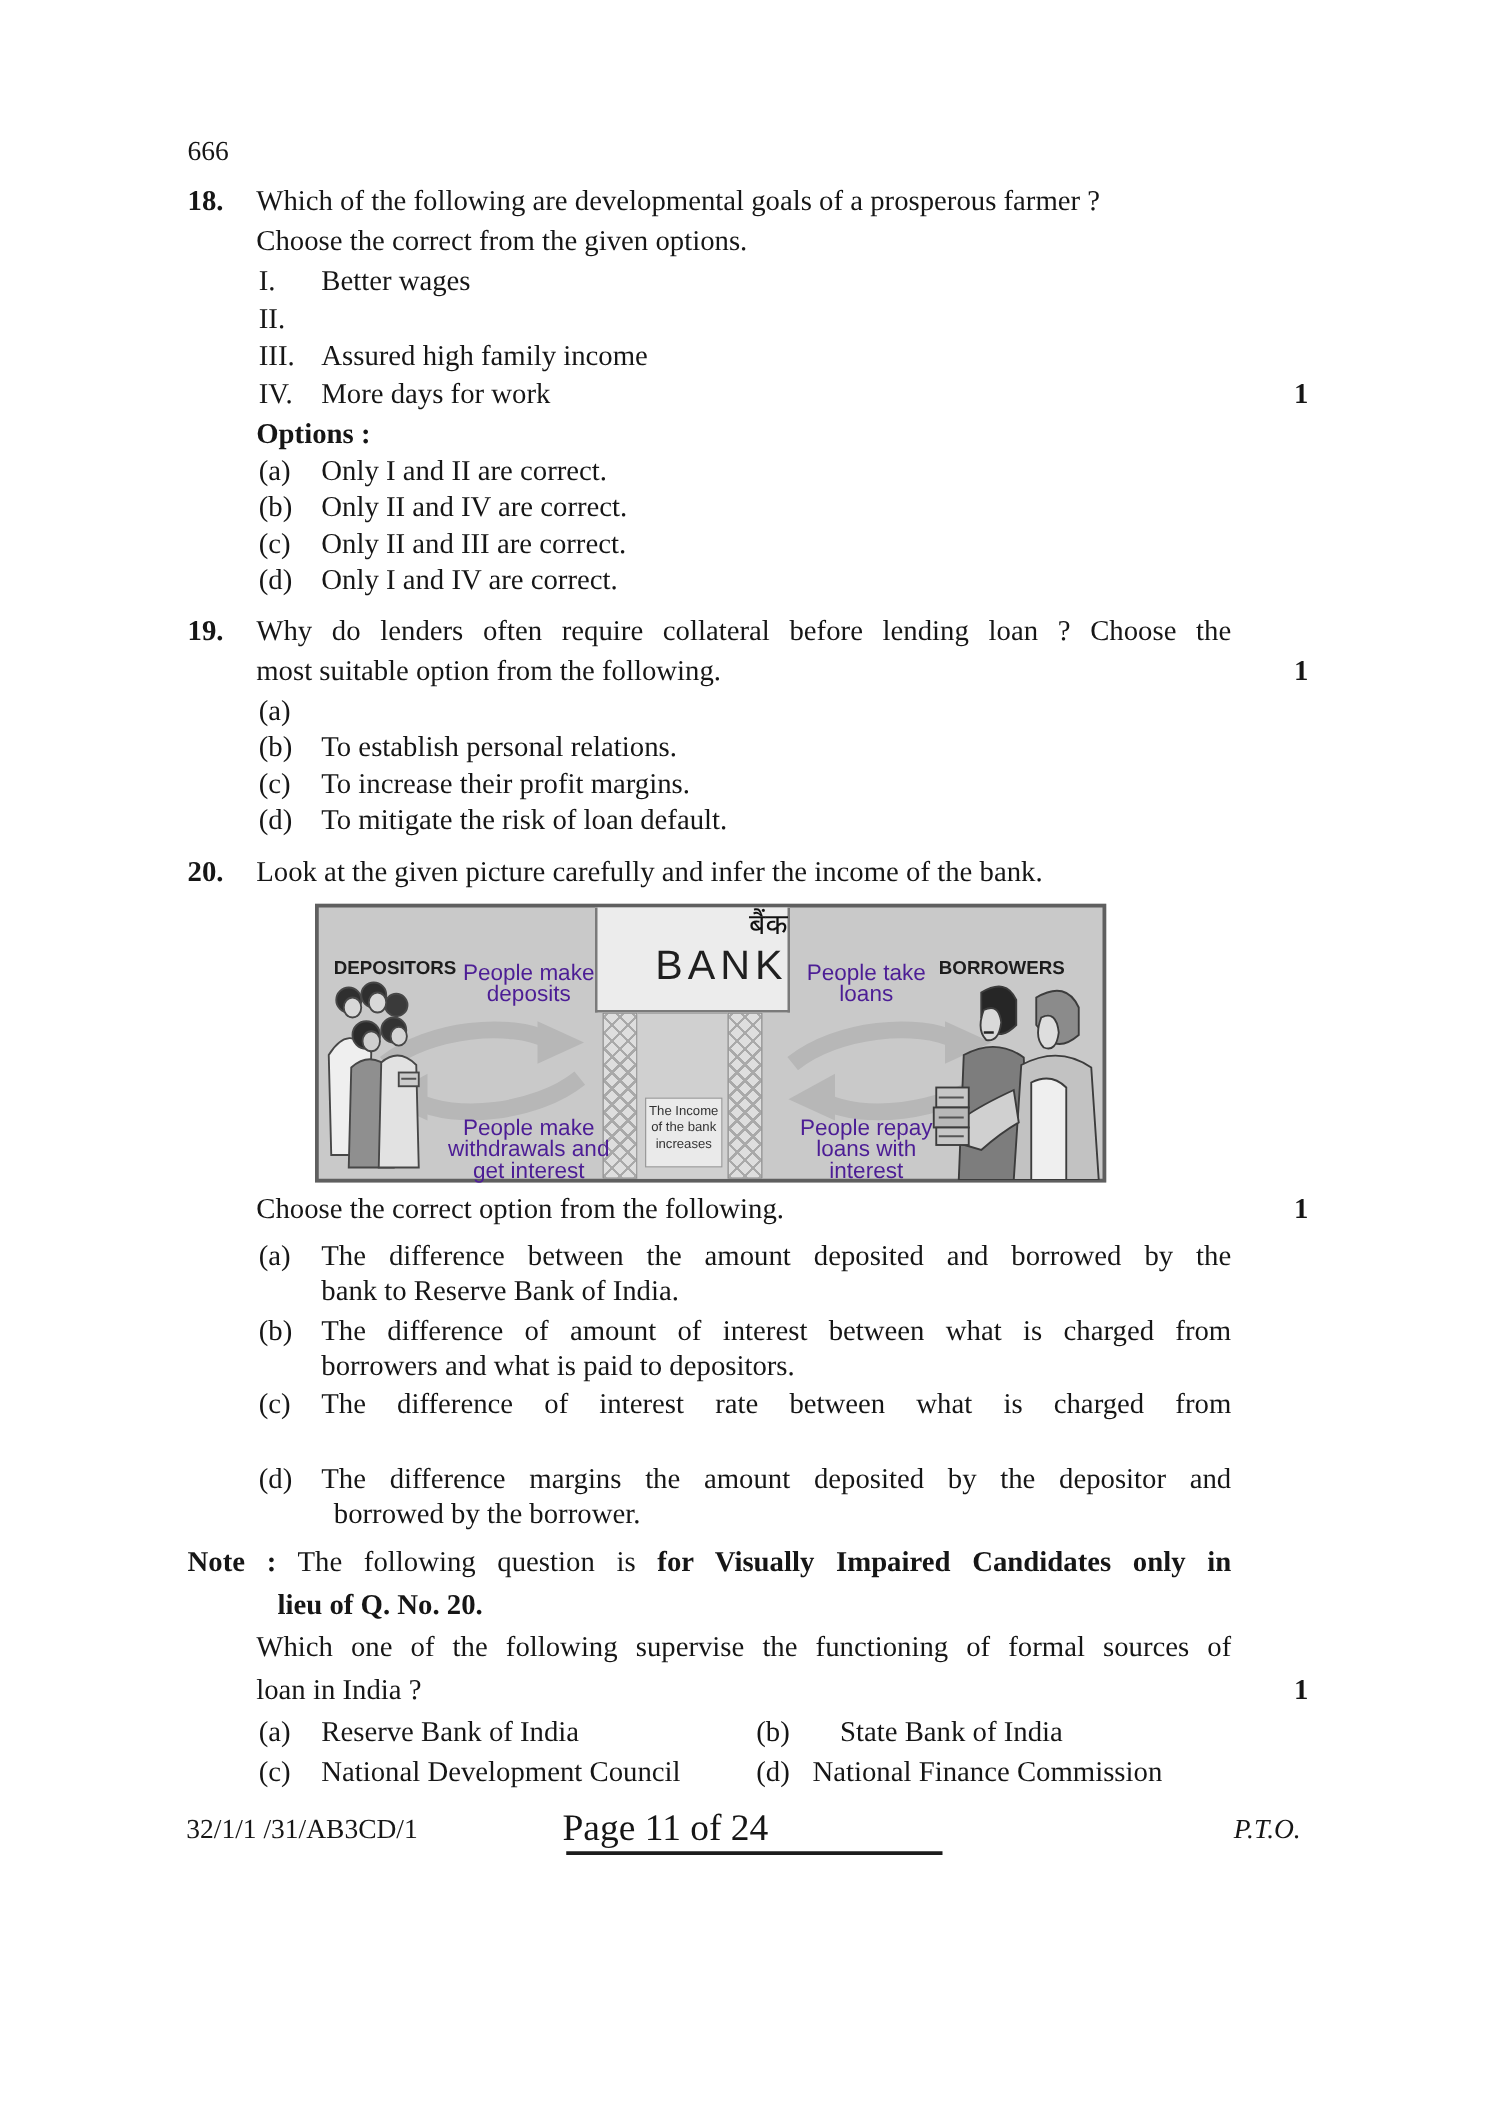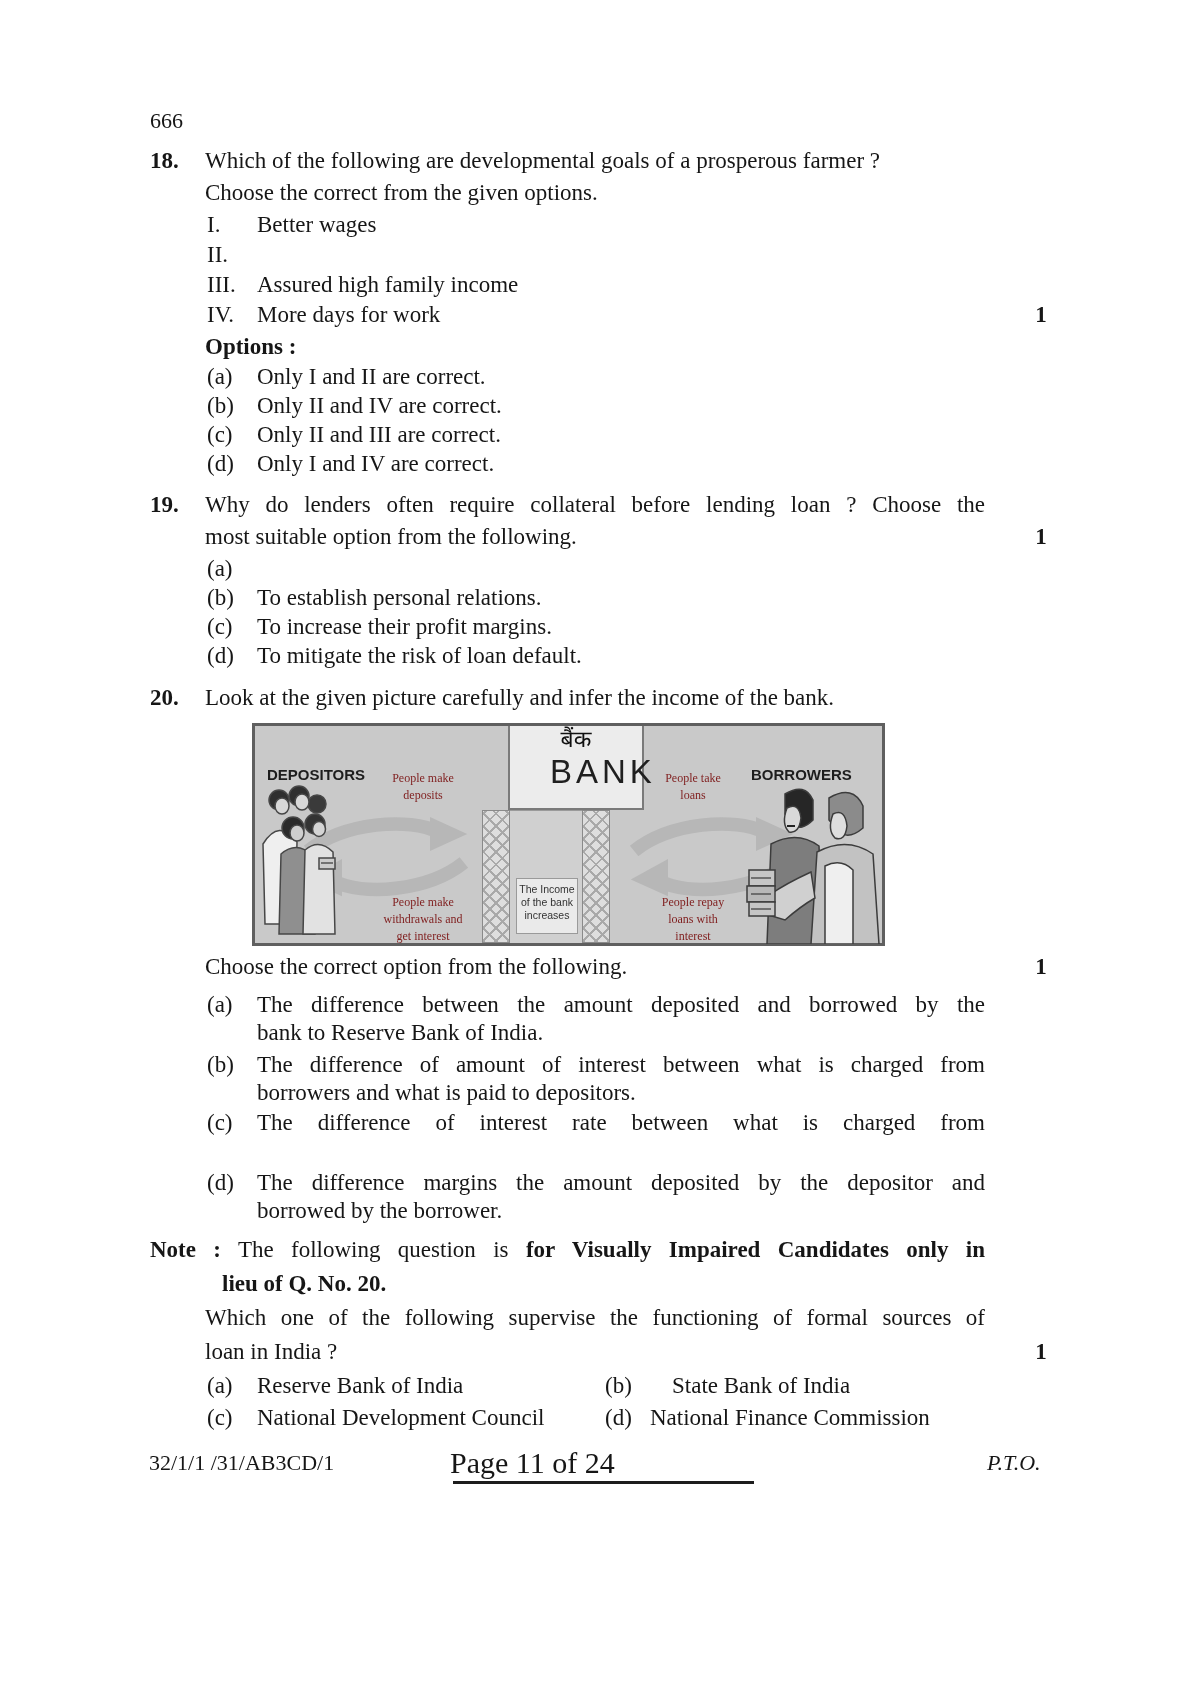--- a/index.html
+++ b/index.html
@@ -8,26 +8,26 @@
      line-height:30px;color:#161616;white-space:nowrap;}
   .b{font-weight:bold;}
   .j{white-space:normal;text-align:justify;text-align-last:justify;height:30px;overflow:hidden;}
   .mark{position:absolute;left:1026px;width:30px;text-align:center;
         font:bold 23px/30px "Liberation Serif","DejaVu Serif",serif;color:#161616;}
   .it{font-style:italic;}
 
   
   #bank-picture{position:absolute;left:252px;top:723px;width:633px;height:223px;
      box-sizing:border-box;border:3px solid #5f5f5f;background:#c9c9c9;}
-  .pic-label{position:absolute;color:#7f1d1d;text-align:center;white-space:pre-line;
-     font-family:Liberation Serif, serif;font-size:12px;line-height:17px;}
+  .pic-label{position:absolute;color:#4c1d95;text-align:center;white-space:pre-line;
+     font-family:Liberation Sans, sans-serif;font-size:18px;line-height:17px;}
   .pic-head{position:absolute;color:#1d1d1d;font-weight:bold;
      font-family:"Liberation Sans","DejaVu Sans",sans-serif;font-size:15px;}
-  #bank-sign{position:absolute;left:221px;top:0;width:136px;height:84px;background:#ececec;
-     border:2px solid #7a7a7a;border-top:none;box-sizing:border-box;text-align:center;margin-left:32px;}
+  #bank-sign{position:absolute;left:221px;top:0;width:156px;height:84px;background:#ececec;
+     border:2px solid #7a7a7a;border-top:none;box-sizing:border-box;text-align:right;}
   #bank-sign .hi{font-size:23px;line-height:28px;color:#111;
      font-family:"Liberation Serif",serif;}
   #bank-sign .en{font-size:33px;line-height:36px;letter-spacing:4px;color:#1f1f1f;
      font-family:"Liberation Sans","DejaVu Sans",sans-serif;padding-left:40px;}
   .lattice{position:absolute;top:84px;bottom:0;width:28px;box-sizing:border-box;
      border:1px solid #8a8a8a;
      background:
        repeating-linear-gradient(45deg,#a9a9a9 0 2px,transparent 2px 9px),
        repeating-linear-gradient(-45deg,#a9a9a9 0 2px,transparent 2px 9px),#dedede;}
   #doorway{position:absolute;left:255px;top:84px;width:72px;bottom:0;background:#d0d0d0;
@@ -179,21 +179,21 @@
 
   <div class="t" style="left:207px;top:1050px">(b)</div>
   <div class="t j" style="left:257px;top:1050px;width:728px">The difference of amount of interest between what is charged from</div>
   <div class="t" style="left:257px;top:1078px">borrowers and what is paid to depositors.</div>
 
   <div class="t" style="left:207px;top:1108px">(c)</div>
   <div class="t j" style="left:257px;top:1108px;width:728px">The difference of interest rate between what is charged from</div>
 
   <div class="t" style="left:207px;top:1168px">(d)</div>
   <div class="t j" style="left:257px;top:1168px;width:728px">The difference margins the amount deposited by the depositor and</div>
-  <div class="t" style="left:257px;top:1196px">borrowed by the borrower.</div>
+  <div class="t" style="left:267px;top:1196px">borrowed by the borrower.</div>
 
   <div class="t j" style="left:150px;top:1235px;width:835px">
     <span class="b">Note :</span>
     <span>The following question is</span>
     <span class="b">for Visually Impaired Candidates only in</span>
   </div>
   <div class="t b" style="left:222px;top:1269px">lieu of Q. No. 20.</div>
 
   <div class="t j" style="left:205px;top:1303px;width:780px">Which one of the following supervise the functioning of formal sources of</div>
   <div class="t" style="left:205px;top:1337px">loan in India ?</div>

